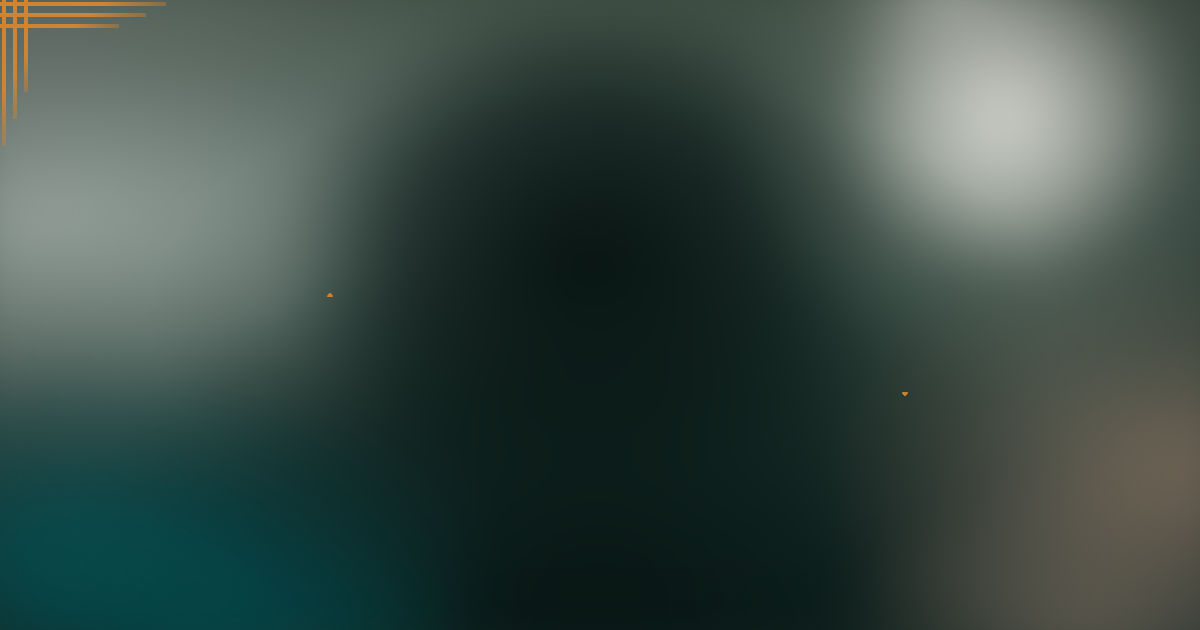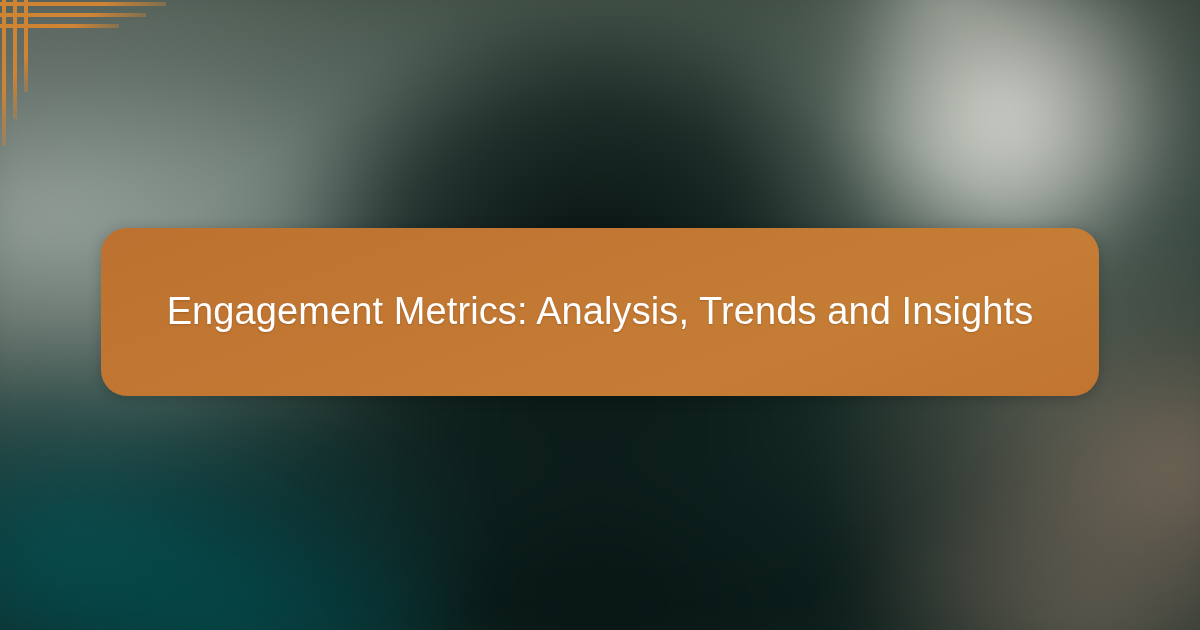--- a/index.html
+++ b/index.html
@@ -244,17 +244,14 @@
 
   <div class="corner-frame" id="corner-bottom-right">
     
     
     
     
     
     
   </div>
 
-  <div id="title-card">
-    <h1 id="card-title">Engagement Metrics: Analysis, Trends and Insights</h1>
-  </div>
 
 </div>
 
 </body></html>

